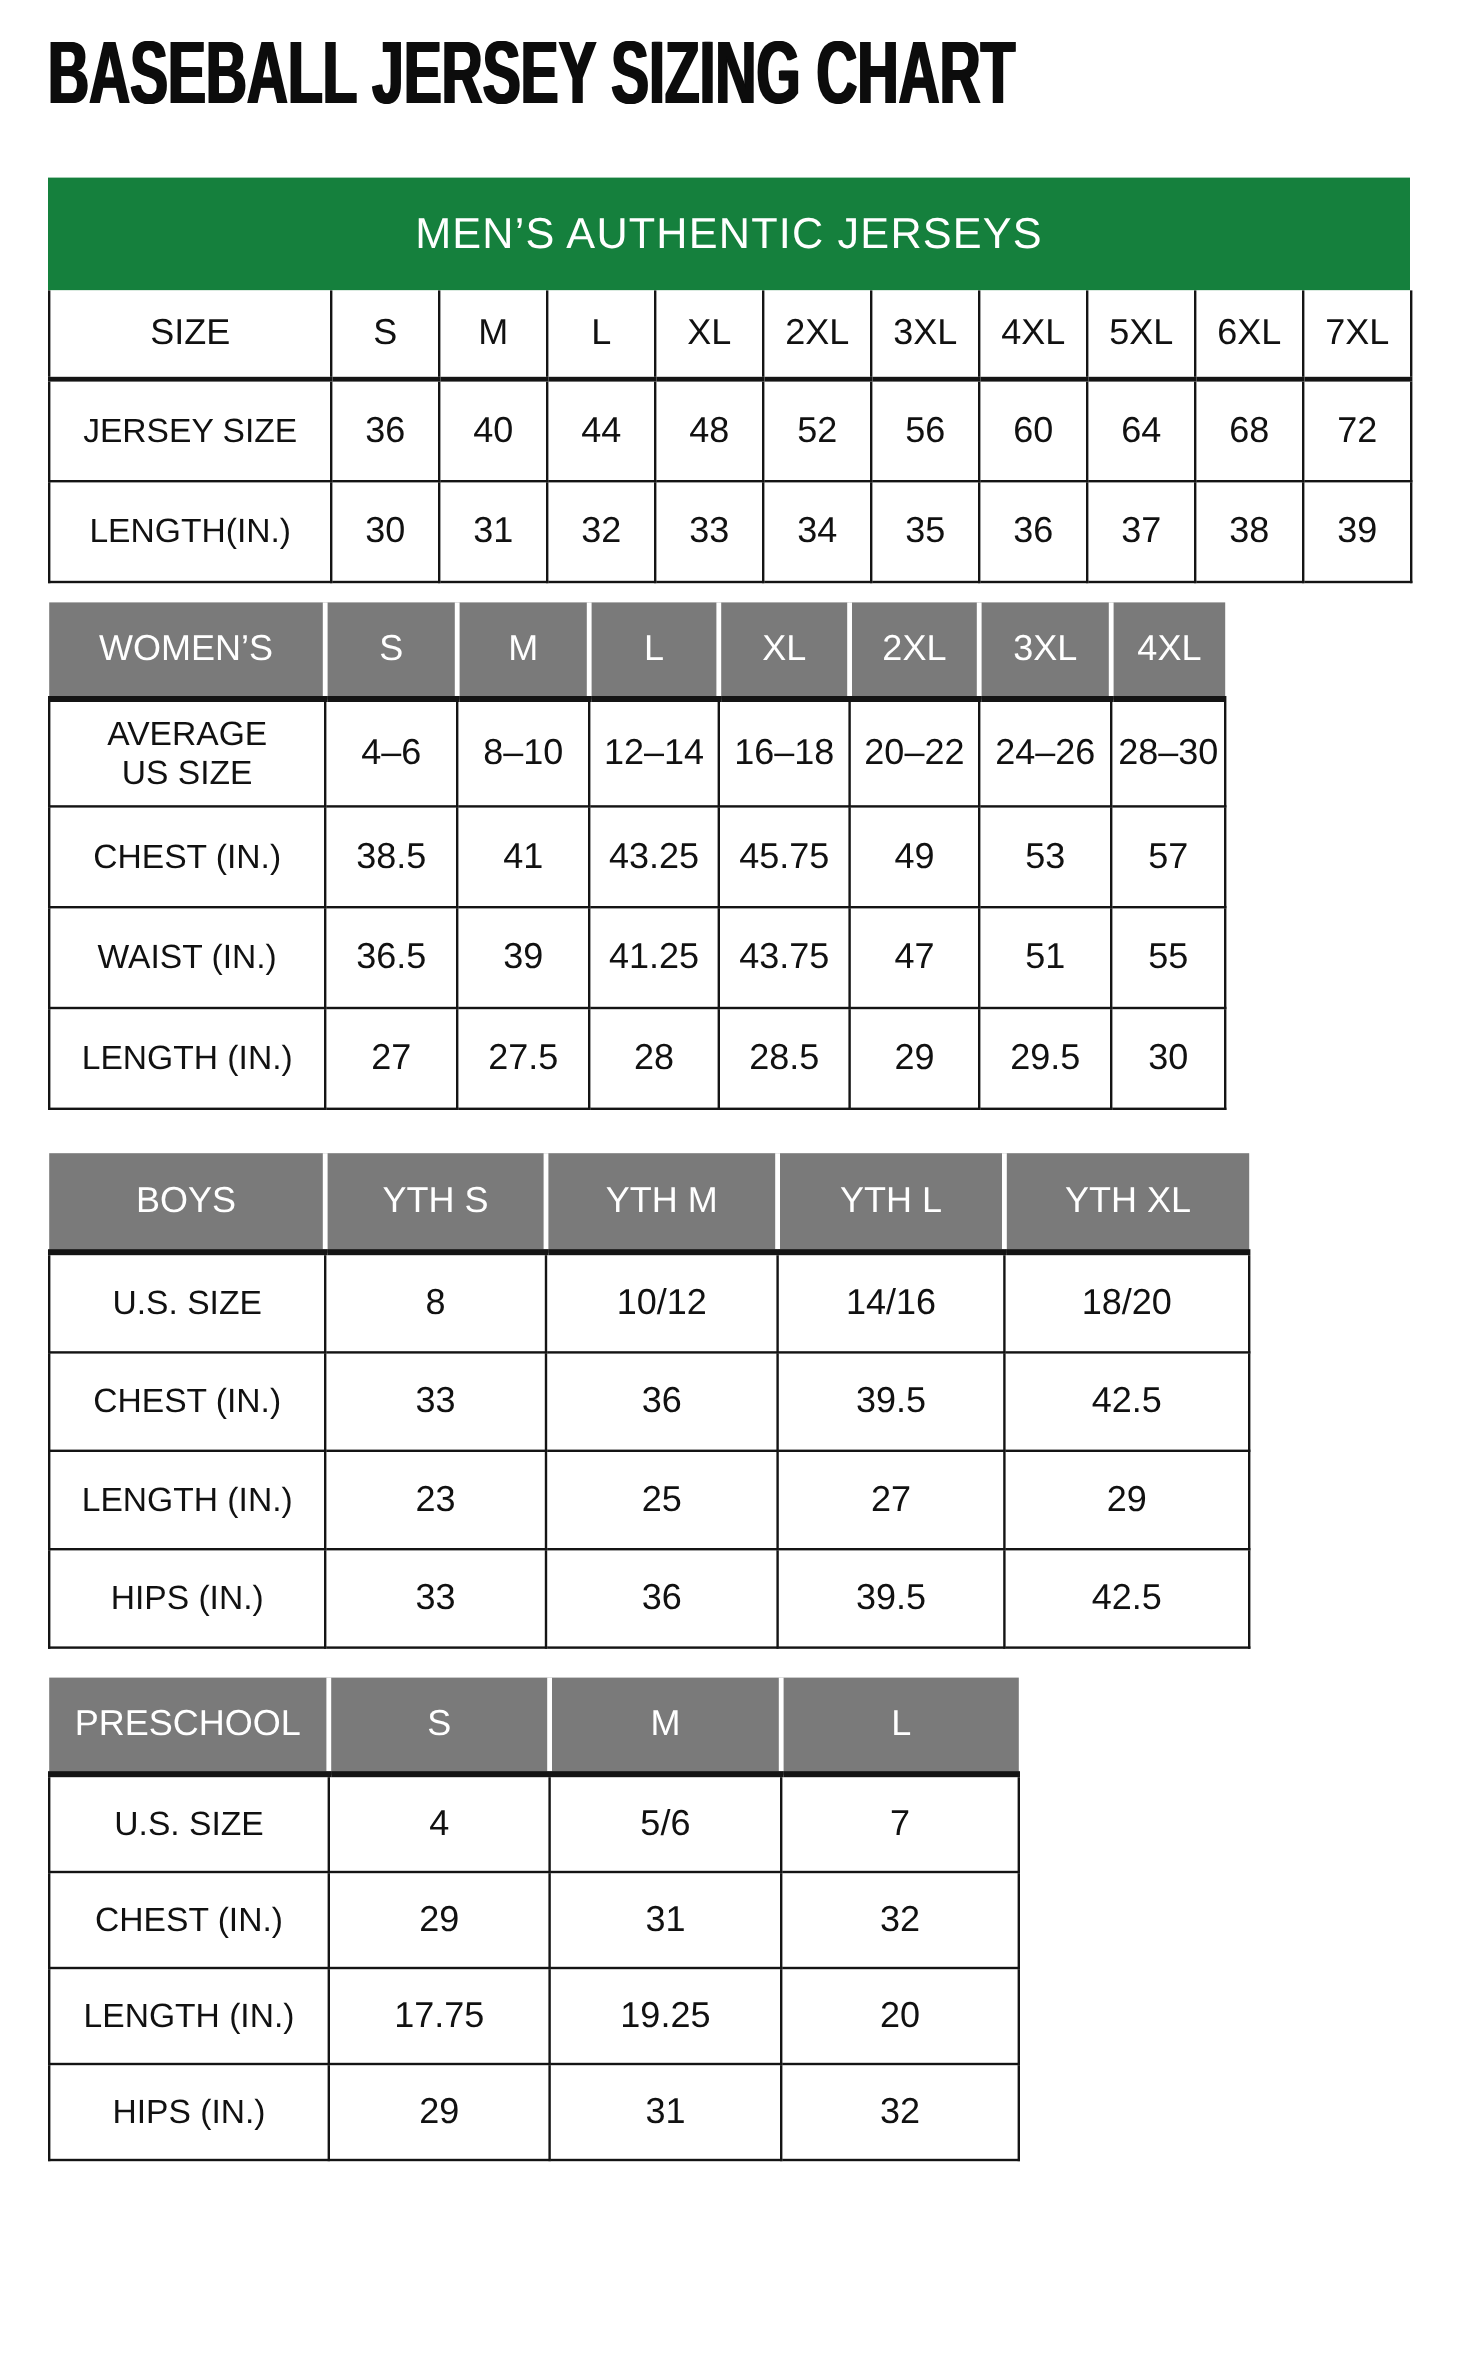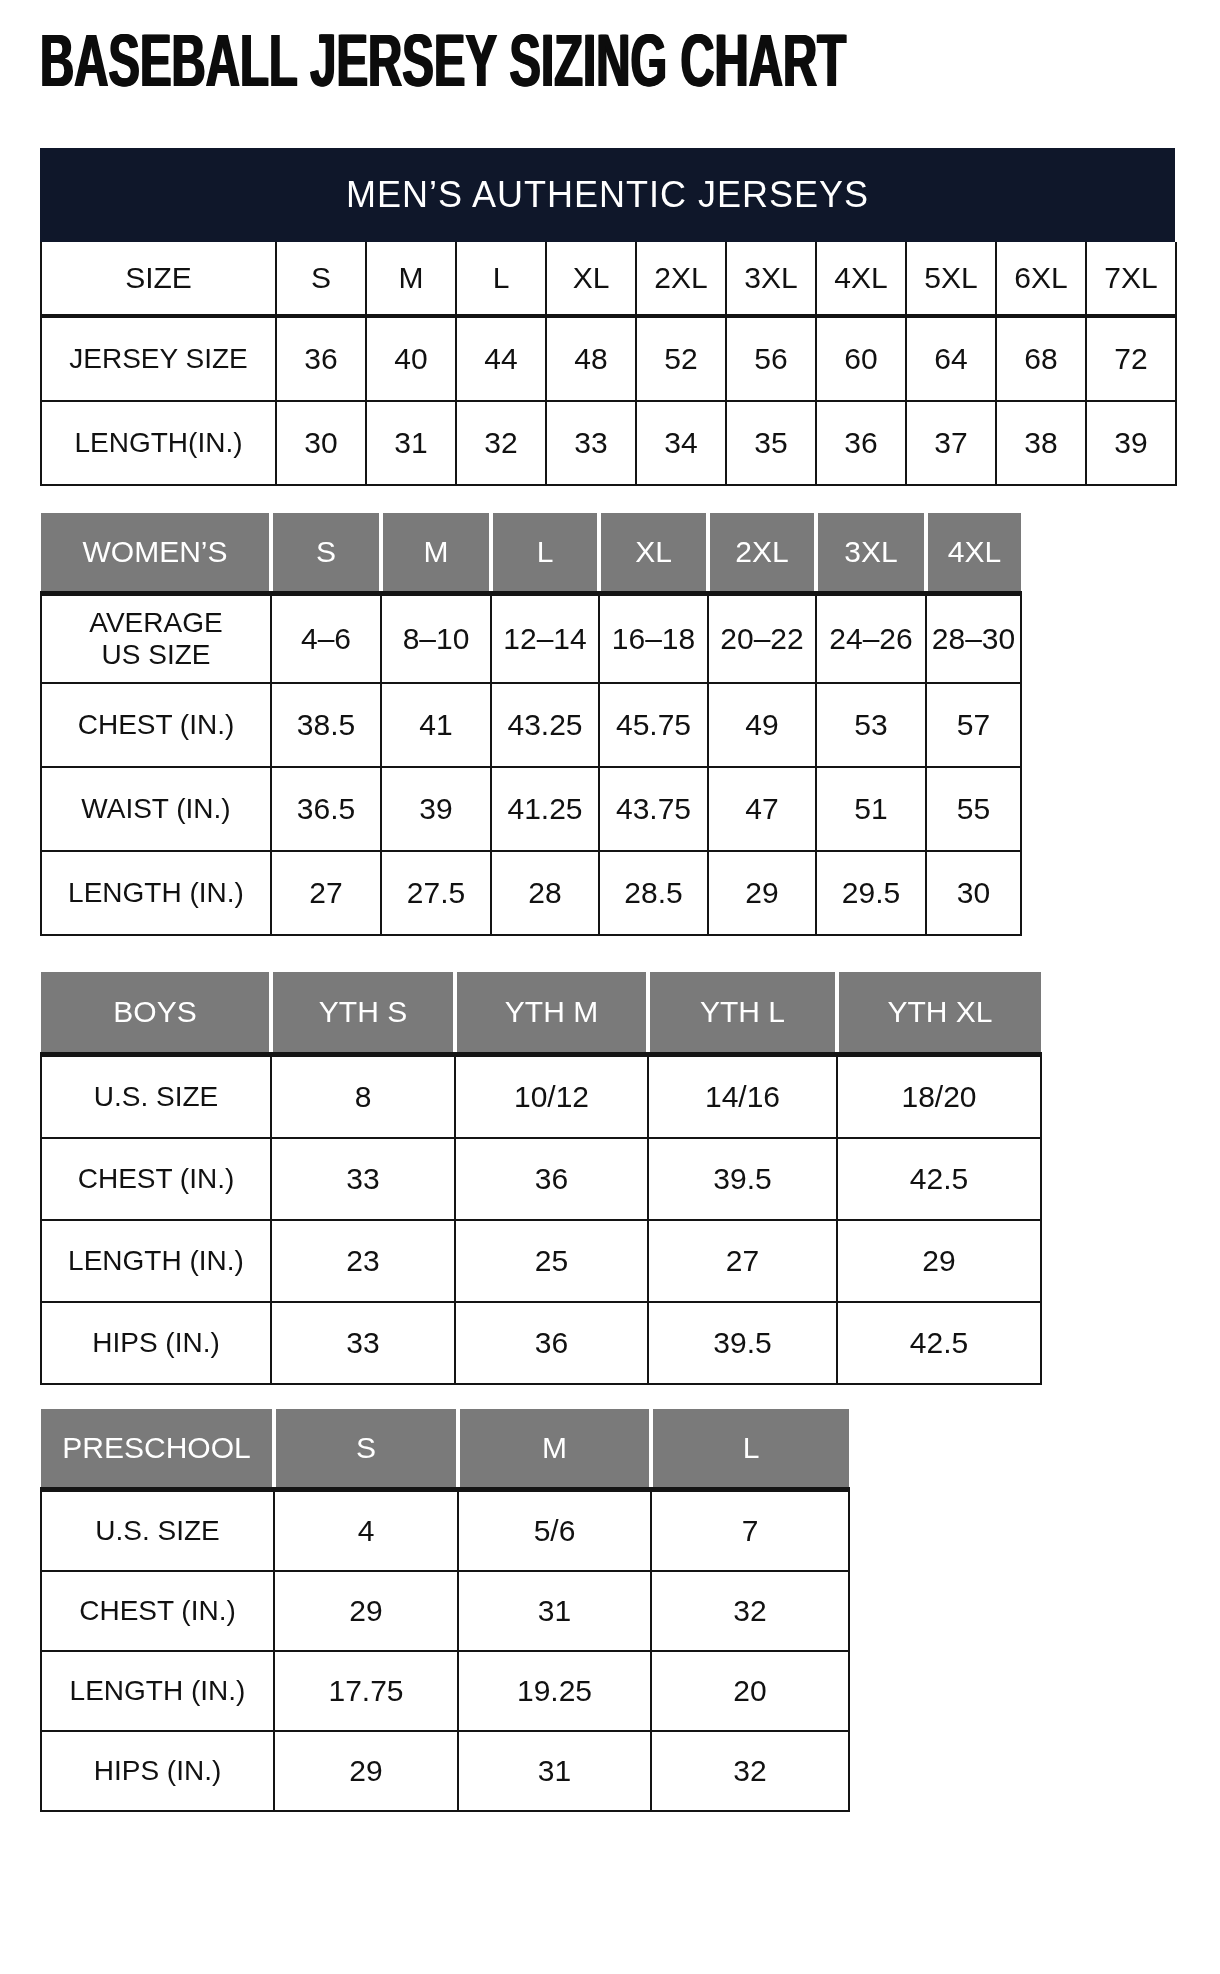--- a/index.html
+++ b/index.html
@@ -20,27 +20,27 @@
   }
 
   
   .note{
     margin-top:12px;color:#c2122d;font-weight:700;
     font-size:28px;line-height:34px;letter-spacing:.5px;
   }
 
   
   .section-mens{margin-top:50px;}
-  .section-womens{margin-top:27px;}
+  .section-womens{margin-top:16px;}
   .section-boys{margin-top:36px;}
   .section-preschool{margin-top:24px;}
 
   
   .banner{
-    width:1135px;height:94px;background:#0f172a;color:#ffffff;
+    width:1135px;height:94px;background:#15803d;color:#ffffff;
     display:flex;align-items:center;justify-content:center;
     font-size:36px;letter-spacing:1px;font-weight:400;
   }
 
   
   table.sz{border-collapse:collapse;table-layout:fixed;}
   .sz th,.sz td{text-align:center;vertical-align:middle;padding:0;font-weight:400;}
   .sz td{border:2px solid #141414;font-size:30px;color:#111;}
   .sz td.lbl{font-size:28px;white-space:pre-line;line-height:32px;}
 

